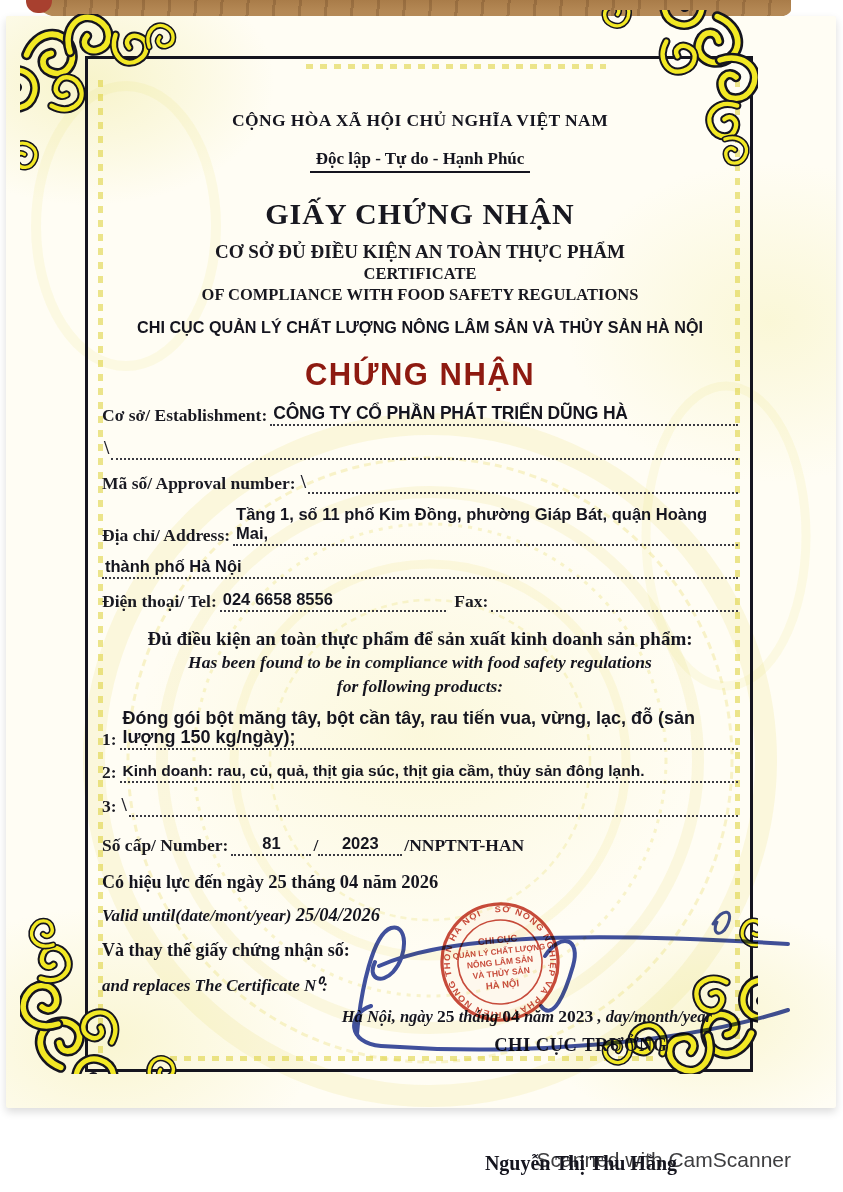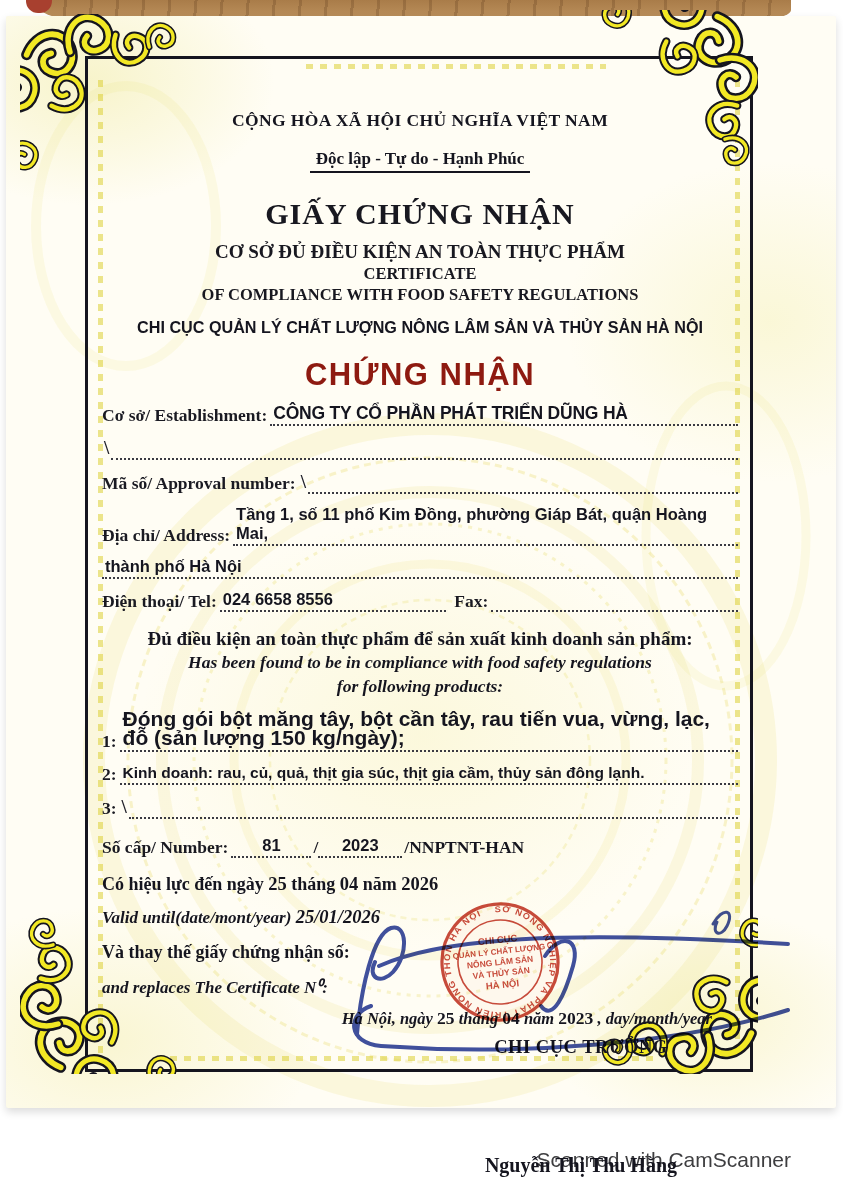--- a/index.html
+++ b/index.html
@@ -191,21 +191,21 @@
       <span class="lbl" style="padding-left:8px">Fax:</span>
       <span class="fill" style="flex:1.2"></span>
     </div>
 
     <div class="c comp-vi">Đủ điều kiện an toàn thực phẩm để sản xuất kinh doanh sản phẩm:</div>
     <div class="c comp-en">Has been found to be in compliance with food safety regulations</div>
     <div class="c comp-en">for following products:</div>
 
     <div class="row">
       <span class="lbl">1:</span>
-      <span class="fill"><span class="val" style="font-size:21px">Đóng gói bột măng tây, bột cần tây, rau tiến vua, vừng, lạc, đỗ (sản lượng 150 kg/ngày);</span></span>
+      <span class="fill"><span class="val" style="font-size:18px">Đóng gói bột măng tây, bột cần tây, rau tiến vua, vừng, lạc, đỗ (sản lượng 150 kg/ngày);</span></span>
     </div>
     <div class="row">
       <span class="lbl">2:</span>
       <span class="fill"><span class="val" style="font-size:15.5px">Kinh doanh: rau, củ, quả, thịt gia súc, thịt gia cầm, thủy sản đông lạnh.</span></span>
     </div>
     <div class="row">
       <span class="lbl">3:</span>
       <span class="mark">\</span>
       <span class="fill"></span>
     </div>
@@ -217,21 +217,21 @@
       <span class="fill w" style="width:78px"><span class="val">2023</span></span>
       <span class="suffix">/NNPTNT-HAN</span>
     </div>
 
     <div class="line" style="margin-top:16px">
       <span>Có hiệu lực đến ngày</span> <b>25</b>
       <span>tháng</span> <b>04</b>
       <span>năm</span> <b>2026</b>
     </div>
     <div class="line it">
-      <span>Valid until(date/mont/year)</span> <b>25/01/2026</b>
+      <span>Valid until(date/mont/year)</span> <b>25/04/2026</b>
     </div>
 
     <div class="line" style="margin-top:14px">Và thay thế giấy chứng nhận số:</div>
     <div class="line it">and replaces The Certificate N⁰:</div>
 
     <div class="date-line">
       <span>Hà Nội, ngày</span> <b>25</b>
       <span>tháng</span> <b>04</b>
       <span>năm</span> <b>2023</b>
       <span>, day/month/year</span>

